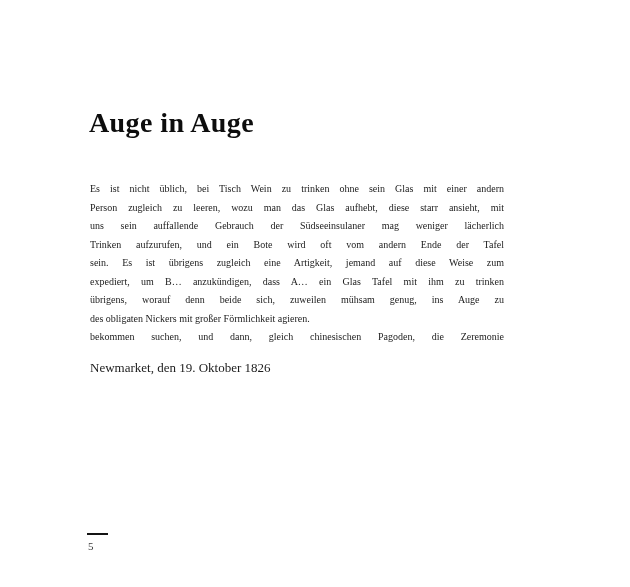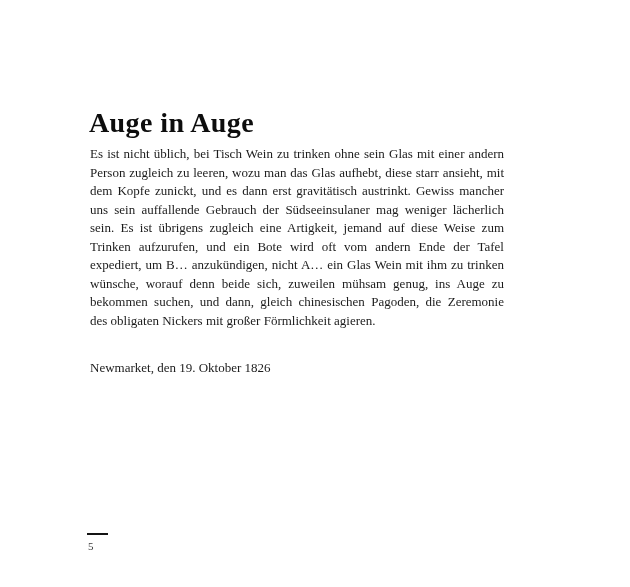--- a/index.html
+++ b/index.html
@@ -22,23 +22,23 @@
     top: 88px;
     font-size: 28px;
     font-weight: bold;
     letter-spacing: 0.4px;
     color: #0d0d0d;
     font-family: "Liberation Serif", "DejaVu Serif", serif;
   }
   .body-text {
     position: absolute;
     left: 78px;
-    top: 145px;
+    top: 180px;
     width: 414px;
-    font-size: 13px;
+    font-size: 10px;
     line-height: 18.5px;
     color: #1b1b1b;
   }
   .body-text .line {
     text-align: justify;
     text-align-last: justify;
     white-space: normal;
   }
   .body-text .line.last {
     text-align: left;
@@ -72,28 +72,27 @@
 </head>
 <body>
 
 <div class="page">
 
   <h1 class="title">Auge in Auge</h1>
 
   <div class="body-text">
     <div class="line">Es ist nicht üblich, bei Tisch Wein zu trinken ohne sein Glas mit einer andern</div>
     <div class="line">Person zugleich zu leeren, wozu man das Glas aufhebt, diese starr ansieht, mit</div>
-    <div class="line">dem Kopfe zunickt, und es dann erst gravitätisch austrinkt. Gewiss mancher</div>
     <div class="line">uns sein auffallende Gebrauch der Südseeinsulaner mag weniger lächerlich</div>
+    <div class="line">Trinken aufzurufen, und ein Bote wird oft vom andern Ende der Tafel</div>
     <div class="line">sein. Es ist übrigens zugleich eine Artigkeit, jemand auf diese Weise zum</div>
-    <div class="line">Trinken aufzurufen, und ein Bote wird oft vom andern Ende der Tafel</div>
-    <div class="line">expediert, um B… anzukündigen, nicht A… ein Glas Wein mit ihm zu trinken</div>
-    <div class="line">wünsche, worauf denn beide sich, zuweilen mühsam genug, ins Auge zu</div>
+    <div class="line">expediert, um B… anzukündigen, dass A… ein Glas Tafel mit ihm zu trinken</div>
+    <div class="line">übrigens, worauf denn beide sich, zuweilen mühsam genug, ins Auge zu</div>
+    <div class="line last">des obligaten Nickers mit großer Förmlichkeit agieren.</div>
     <div class="line">bekommen suchen, und dann, gleich chinesischen Pagoden, die Zeremonie</div>
-    <div class="line last">des obligaten Nickers mit großer Förmlichkeit agieren.</div>
   </div>
 
   <div class="dateline">Newmarket, den 19. Oktober 1826</div>
 
   <div class="footer-rule"></div>
 
   <div class="page-number">5</div>
 
 </div>
 

